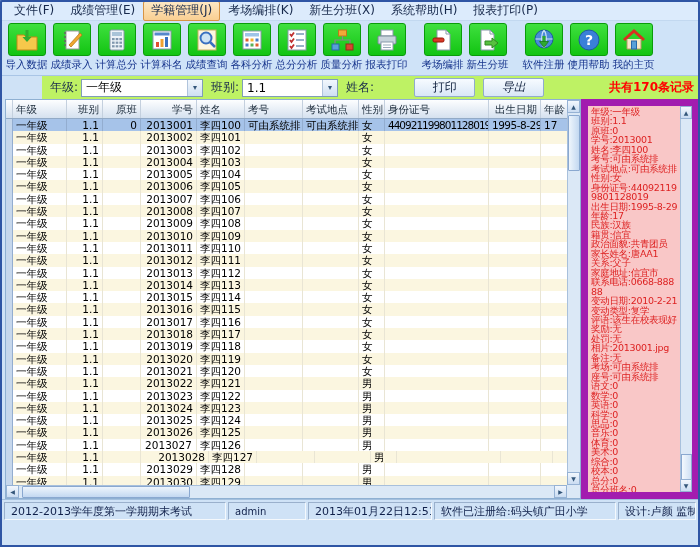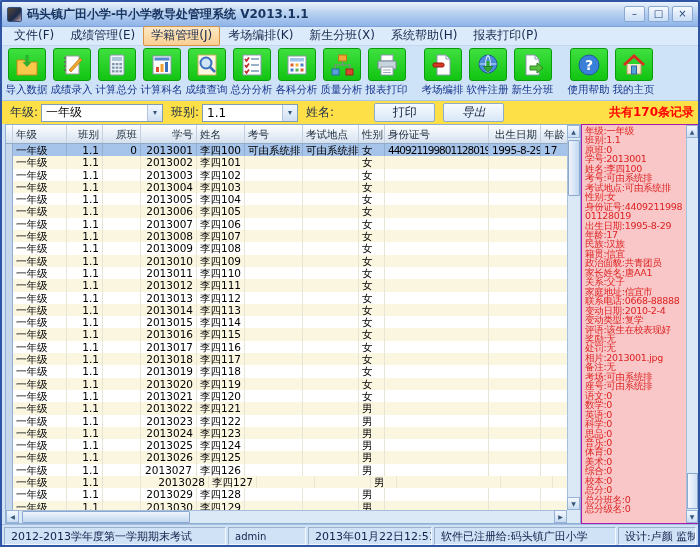--- a/index.html
+++ b/index.html
@@ -31,21 +31,21 @@
   .toolbar { height:55px; display:flex; align-items:flex-start; padding:2px 0 0 2px;
              background:#cfe3f8; border-bottom:1px solid #a9c5e6; }
   .tb-btn { width:45px; flex:none; display:flex; flex-direction:column; align-items:center; }
   .tb-btn.gap { margin-right:11px; }
   .tb-icon { width:38px; height:33px; background:linear-gradient(#3fe03f,#12c412); border:1px solid #0a9c0a;
              border-radius:3px; display:flex; align-items:center; justify-content:center; }
   .tb-icon svg { width:26px; height:24px; display:block; }
   .tb-label { font-size:10.5px; color:#16348c; margin-top:2px; white-space:nowrap; }
 
   
-  .filterbar { height:23px; display:flex; align-items:center; background:#fde047; font-size:12px; color:#17294c; }
+  .filterbar { height:23px; display:flex; align-items:center; background:#bef264; font-size:12px; color:#17294c;margin-left:40px; }
   .flabel { margin-left:8px; white-space:nowrap; }
   .combo { height:18px; background:#fff; border:1px solid #7f9db9; display:flex; align-items:center;
            padding-left:4px; margin-left:3px; font-size:12px; color:#000; }
   .combo-grade { width:122px; } .combo-class { width:96px; }
   .combo-arrow { margin-left:auto; width:15px; height:16px; display:flex; align-items:center; justify-content:center;
                  font-size:8px; color:#34567a; background:linear-gradient(#f2f7fd,#cfe0f2); border-left:1px solid #b0c4dc; }
   .name-input { width:108px; height:18px; margin-left:3px; border:1px solid #7f9db9; font-size:12px;
                 padding:0 3px; font-family:inherit; color:#000; }
   .fbtn { width:61px; height:19px; display:flex; align-items:center; justify-content:center; font-size:12px;
           color:#10213f; background:linear-gradient(#f7fbff,#d9e7f7); border:1px solid #90accc; border-radius:2px; }
@@ -75,49 +75,40 @@
   .sb-btn { position:absolute; width:13px; height:13px; display:flex; align-items:center; justify-content:center;
             font-size:6px; color:#34567a; background:linear-gradient(#f2f7fd,#cadcf2); border:1px solid #96b2d4; }
   .sb-btn.up { top:0; left:-1px; } .sb-btn.down { bottom:0; left:-1px; }
   .sb-btn.left { left:0; top:-1px; } .sb-btn.right { right:0; top:-1px; }
   .vthumb { position:absolute; left:0; width:12px; top:15px; height:56px; background:linear-gradient(90deg,#eef5fc,#c3d8f1);
             border:1px solid #8aa8d0; border-radius:1px; }
   .hthumb { position:absolute; top:0; height:12px; left:16px; width:168px; background:linear-gradient(#eef5fc,#c3d8f1);
             border:1px solid #8aa8d0; border-radius:1px; }
 
   
-  .detail-panel { position:relative; width:118px; height:400px; background:#f9c7c7; border:1px solid #a21caf; flex:none; overflow:hidden; }
+  .detail-panel { position:relative; width:118px; height:400px; background:#f9c7c7; border:7px solid #a21caf; flex:none; overflow:hidden; }
   .panel-lines { position:absolute; top:1px; left:3px; right:13px; bottom:0; overflow:hidden; }
   .panel-line { font-size:9.5px; line-height:9.45px; color:#dd2222; word-break:break-all; letter-spacing:-0.3px; }
   .pscroll { position:absolute; top:0; right:0; width:12px; height:100%; background:#dbe8f6; border-left:1px solid #a8c0dc; }
   .pscroll .sb-btn { width:12px; }
   .pthumb { position:absolute; left:0; width:11px; top:348px; height:36px; background:linear-gradient(90deg,#f4f9fe,#cfe0f4);
             border:1px solid #8aa8d0; }
 
   
   .statusbar { height:23px; display:flex; align-items:stretch; background:#cfe2f6; border-top:1px solid #a4c0de; padding:2px 2px; }
   .sb-sec { flex:none; display:flex; align-items:center; padding:0 6px; margin-right:2px; font-size:11px; color:#10204a;
             white-space:nowrap; overflow:hidden; border:1px solid; border-color:#9ab0cc #f4f8fc #f4f8fc #9ab0cc; }
   .sb-sec.user { font-size:10px; }
   .sb-sec.last { flex:1 1 auto; margin-right:0; }
 </style>
 </head>
 <body>
 
 <div class="window">
 
-  <div class="titlebar">
-    <div class="app-icon"></div>
-    <div class="title-text">码头镇广田小学-中小学教导处管理系统  V2013.1.1</div>
-    <div class="win-controls">
-      <div class="win-btn">–</div>
-      <div class="win-btn">□</div>
-      <div class="win-btn">×</div>
-    </div>
-  </div>
 
   <div class="menubar" id="menubar">
       <div class="menu-item">文件(F)</div>
       <div class="menu-item">成绩管理(E)</div>
       <div class="menu-item active">学籍管理(J)</div>
       <div class="menu-item">考场编排(K)</div>
       <div class="menu-item">新生分班(X)</div>
       <div class="menu-item">系统帮助(H)</div>
       <div class="menu-item">报表打印(P)</div>
     </div>
@@ -181,45 +172,45 @@
             <rect x="3" y="2" width="18" height="20" fill="#fdf6e0" stroke="#c8b060"></rect>
             <circle cx="11" cy="10" r="5.5" fill="#cfe4f4" stroke="#3a70c0" stroke-width="2"></circle>
             <path d="M15 14l5 5" stroke="#3a70c0" stroke-width="2.5"></path>
           </svg>
         </div>
         <div class="tb-label">成绩查询</div>
       </div>
       <div class="tb-btn">
         <div class="tb-icon">
           <svg viewBox="0 0 24 24">
-            <rect x="3" y="2" width="18" height="20" fill="#fff" stroke="#8899aa"></rect>
-            <path d="M5 6l1.5 2L9 4.5M5 12l1.5 2L9 10.5M5 18l1.5 2L9 16.5" stroke="#c03030" stroke-width="1.8" fill="none"></path>
-            <path d="M11 6h8M11 12h8M11 18h8" stroke="#98b0c8" stroke-width="2"></path>
-          </svg>
-        </div>
-        <div class="tb-label">总分分析</div>
-      </div>
-      <div class="tb-btn">
-        <div class="tb-icon">
-          <svg viewBox="0 0 24 24">
             <rect x="3" y="3" width="18" height="18" fill="#fff" stroke="#8899aa"></rect>
             <rect x="5" y="5" width="14" height="3.5" fill="#9ec4e8"></rect>
             <rect x="5.5" y="10.5" width="3" height="3" fill="#e06030"></rect>
             <rect x="10.5" y="10.5" width="3" height="3" fill="#f2b030"></rect>
             <rect x="15.5" y="10.5" width="3" height="3" fill="#4a7ec8"></rect>
             <rect x="5.5" y="15.5" width="3" height="3" fill="#4a7ec8"></rect>
             <rect x="10.5" y="15.5" width="3" height="3" fill="#58b058"></rect>
             <rect x="15.5" y="15.5" width="3" height="3" fill="#e06030"></rect>
           </svg>
         </div>
         <div class="tb-label">各科分析</div>
       </div>
       <div class="tb-btn">
         <div class="tb-icon">
           <svg viewBox="0 0 24 24">
+            <rect x="3" y="2" width="18" height="20" fill="#fff" stroke="#8899aa"></rect>
+            <path d="M5 6l1.5 2L9 4.5M5 12l1.5 2L9 10.5M5 18l1.5 2L9 16.5" stroke="#c03030" stroke-width="1.8" fill="none"></path>
+            <path d="M11 6h8M11 12h8M11 18h8" stroke="#98b0c8" stroke-width="2"></path>
+          </svg>
+        </div>
+        <div class="tb-label">总分分析</div>
+      </div>
+      <div class="tb-btn">
+        <div class="tb-icon">
+          <svg viewBox="0 0 24 24">
             <rect x="8.5" y="2" width="8" height="6" fill="#f2a838" stroke="#c07818"></rect>
             <path d="M12.5 8v4M5 16v-4h15v4" stroke="#888" fill="none" stroke-width="1.2"></path>
             <rect x="2" y="16" width="7" height="6" fill="#58a0d8" stroke="#2868a8"></rect>
             <rect x="16" y="16" width="7" height="6" fill="#d84830" stroke="#982818"></rect>
           </svg>
         </div>
         <div class="tb-label">质量分析</div>
       </div>
       <div class="tb-btn gap">
         <div class="tb-icon">
@@ -235,40 +226,40 @@
       <div class="tb-btn">
         <div class="tb-icon">
           <svg viewBox="0 0 24 24">
             <path d="M6 2h9l4 4v16H6z" fill="#fff" stroke="#8899aa"></path>
             <path d="M15 2v4h4" fill="none" stroke="#8899aa"></path>
             <rect x="2" y="10" width="11" height="4" rx="1.5" fill="#d83828" stroke="#981808"></rect>
           </svg>
         </div>
         <div class="tb-label">考场编排</div>
       </div>
+      <div class="tb-btn gap">
+        <div class="tb-icon">
+          <svg viewBox="0 0 24 24">
+            <path d="M5 2h9l4 4v16H5z" fill="#fff" stroke="#8899aa"></path>
+            <path d="M14 2v4h4" fill="none" stroke="#8899aa"></path>
+            <path d="M9 13h7v-3l6 5-6 5v-3H9z" fill="#58c040" stroke="#2f8820"></path>
+          </svg>
+        </div>
+        <div class="tb-label">新生分班</div>
+      </div>
       <div class="tb-btn">
         <div class="tb-icon">
           <svg viewBox="0 0 24 24">
             <circle cx="12" cy="11" r="9" fill="#4a8ad8" stroke="#1f5a9f"></circle>
             <path d="M3.5 11h17M12 2.5c3 2.5 3 14.5 0 17M12 2.5c-3 2.5-3 14.5 0 17" stroke="#cfe4f8" fill="none" stroke-width="1.2"></path>
             <path d="M12 8v6" stroke="#2faa2f" stroke-width="3.2"></path>
             <path d="M7.5 13.5l4.5 6 4.5-6z" fill="#2faa2f" stroke="#187818" stroke-width="0.8"></path>
           </svg>
         </div>
         <div class="tb-label">软件注册</div>
-      </div>
-      <div class="tb-btn gap">
-        <div class="tb-icon">
-          <svg viewBox="0 0 24 24">
-            <path d="M5 2h9l4 4v16H5z" fill="#fff" stroke="#8899aa"></path>
-            <path d="M14 2v4h4" fill="none" stroke="#8899aa"></path>
-            <path d="M9 13h7v-3l6 5-6 5v-3H9z" fill="#58c040" stroke="#2f8820"></path>
-          </svg>
-        </div>
-        <div class="tb-label">新生分班</div>
       </div>
       <div class="tb-btn">
         <div class="tb-icon">
           <svg viewBox="0 0 24 24">
             <circle cx="12" cy="12" r="10" fill="#3a80d8" stroke="#1f5a9f"></circle>
             <text x="12" y="17" font-size="14" font-weight="bold" fill="#fff" text-anchor="middle" font-family="DejaVu Sans,sans-serif">?</text>
           </svg>
         </div>
         <div class="tb-label">使用帮助</div>
       </div>
@@ -765,21 +756,21 @@
           <div class="panel-line">身份证号:440921199801128019</div>
           <div class="panel-line">出生日期:1995-8-29</div>
           <div class="panel-line">年龄:17</div>
           <div class="panel-line">民族:汉族</div>
           <div class="panel-line">籍贯:信宜</div>
           <div class="panel-line">政治面貌:共青团员</div>
           <div class="panel-line">家长姓名:唐AA1</div>
           <div class="panel-line">关系:父子</div>
           <div class="panel-line">家庭地址:信宜市</div>
           <div class="panel-line">联系电话:0668-88888</div>
-          <div class="panel-line">变动日期:2010-2-4</div>
+          <div class="panel-line">变动日期:2010-2-21</div>
           <div class="panel-line">变动类型:复学</div>
           <div class="panel-line">评语:该生在校表现好</div>
           <div class="panel-line">奖励:无</div>
           <div class="panel-line">处罚:无</div>
           <div class="panel-line">相片:2013001.jpg</div>
           <div class="panel-line">备注:无</div>
           <div class="panel-line">考场:可由系统排</div>
           <div class="panel-line">座号:可由系统排</div>
           <div class="panel-line">语文:0</div>
           <div class="panel-line">数学:0</div>

